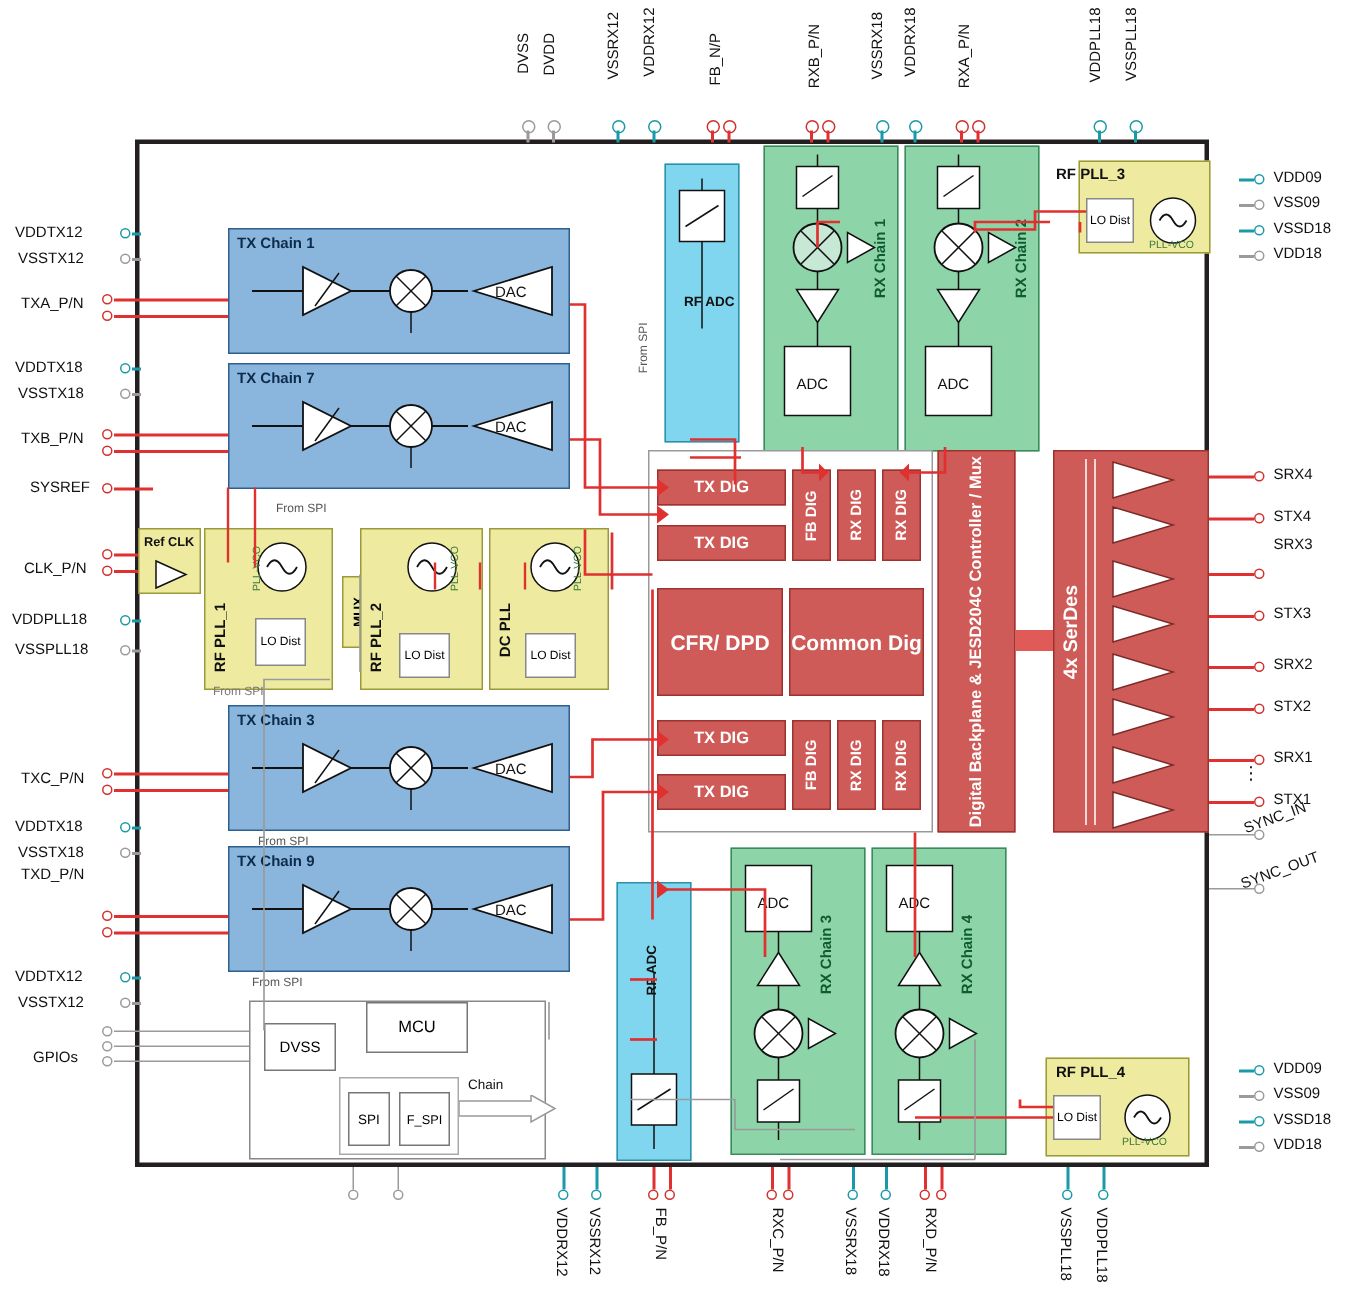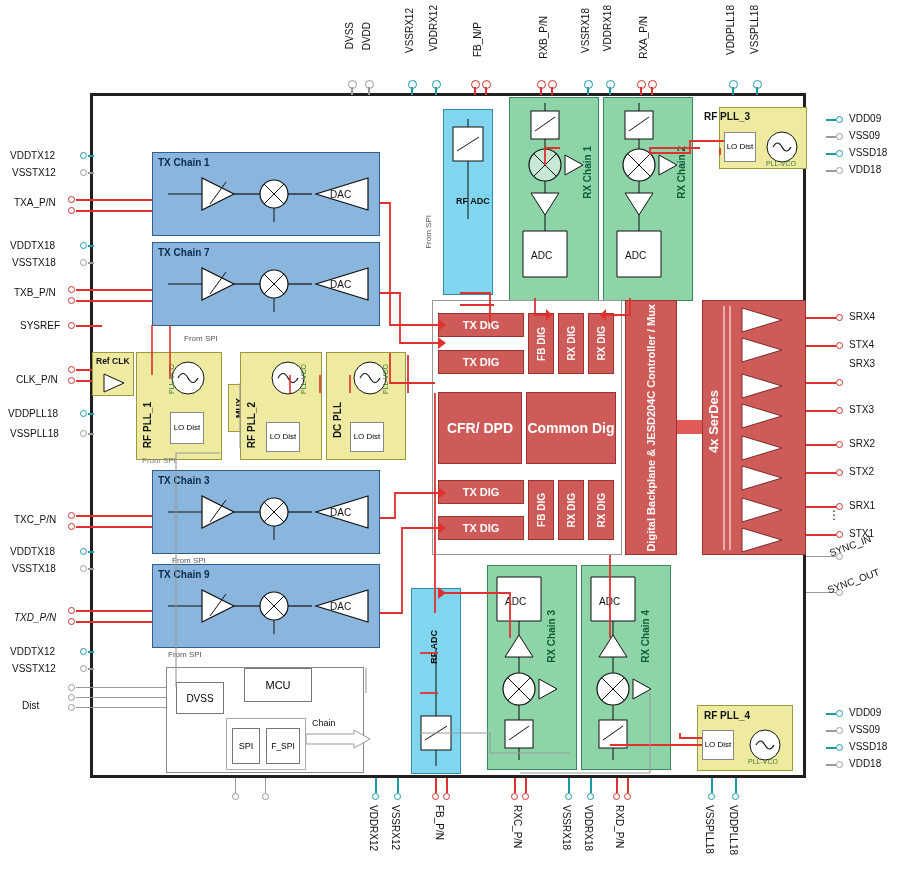--- a/index.html
+++ b/index.html
@@ -163,35 +163,35 @@
   <div class="abs wire-r" style="left:76px;top:526px;width:92px;height:1.6px;"></div>
 
   <div class="abs lbl" style="left:10px;top:546px;">VDDTX18</div>
   <div class="abs pin teal" style="left:80px;top:548px;"></div>
   <div class="abs wire-t" style="left:88px;top:551px;width:6px;height:1.5px;"></div>
 
   <div class="abs lbl" style="left:12px;top:563px;">VSSTX18</div>
   <div class="abs pin gray" style="left:80px;top:565px;"></div>
   <div class="abs wire-g" style="left:88px;top:568px;width:6px;height:1.5px;"></div>
 
-  <div class="abs lbl" style="left:14px;top:612px;font-style:italic;">TXD_P/N</div>
+  <div class="abs lbl" style="left:14px;top:578px;">TXD_P/N</div>
   <div class="abs pin" style="left:68px;top:607px;"></div>
   <div class="abs pin" style="left:68px;top:618px;"></div>
   <div class="abs wire-r" style="left:76px;top:610px;width:92px;height:1.6px;"></div>
   <div class="abs wire-r" style="left:76px;top:621px;width:92px;height:1.6px;"></div>
 
   <div class="abs lbl" style="left:10px;top:646px;">VDDTX12</div>
   <div class="abs pin teal" style="left:80px;top:648px;"></div>
   <div class="abs wire-t" style="left:88px;top:651px;width:6px;height:1.5px;"></div>
 
   <div class="abs lbl" style="left:12px;top:663px;">VSSTX12</div>
   <div class="abs pin gray" style="left:80px;top:665px;"></div>
   <div class="abs wire-g" style="left:88px;top:668px;width:6px;height:1.5px;"></div>
 
-  <div class="abs lbl" style="left:22px;top:700px;">Dist</div>
+  <div class="abs lbl" style="left:22px;top:700px;">GPIOs</div>
   <div class="abs pin gray" style="left:68px;top:684px;"></div>
   <div class="abs pin gray" style="left:68px;top:694px;"></div>
   <div class="abs pin gray" style="left:68px;top:704px;"></div>
   <div class="abs wire-g" style="left:76px;top:687px;width:100px;height:1.2px;"></div>
   <div class="abs wire-g" style="left:76px;top:697px;width:100px;height:1.2px;"></div>
   <div class="abs wire-g" style="left:76px;top:707px;width:100px;height:1.2px;"></div>
 
   <div class="abs pin teal" style="left:836px;top:116px;"></div>
   <div class="abs wire-t" style="left:826px;top:119px;width:10px;height:1.5px;"></div>
   <div class="abs lbl" style="left:849px;top:113px;">VDD09</div>

